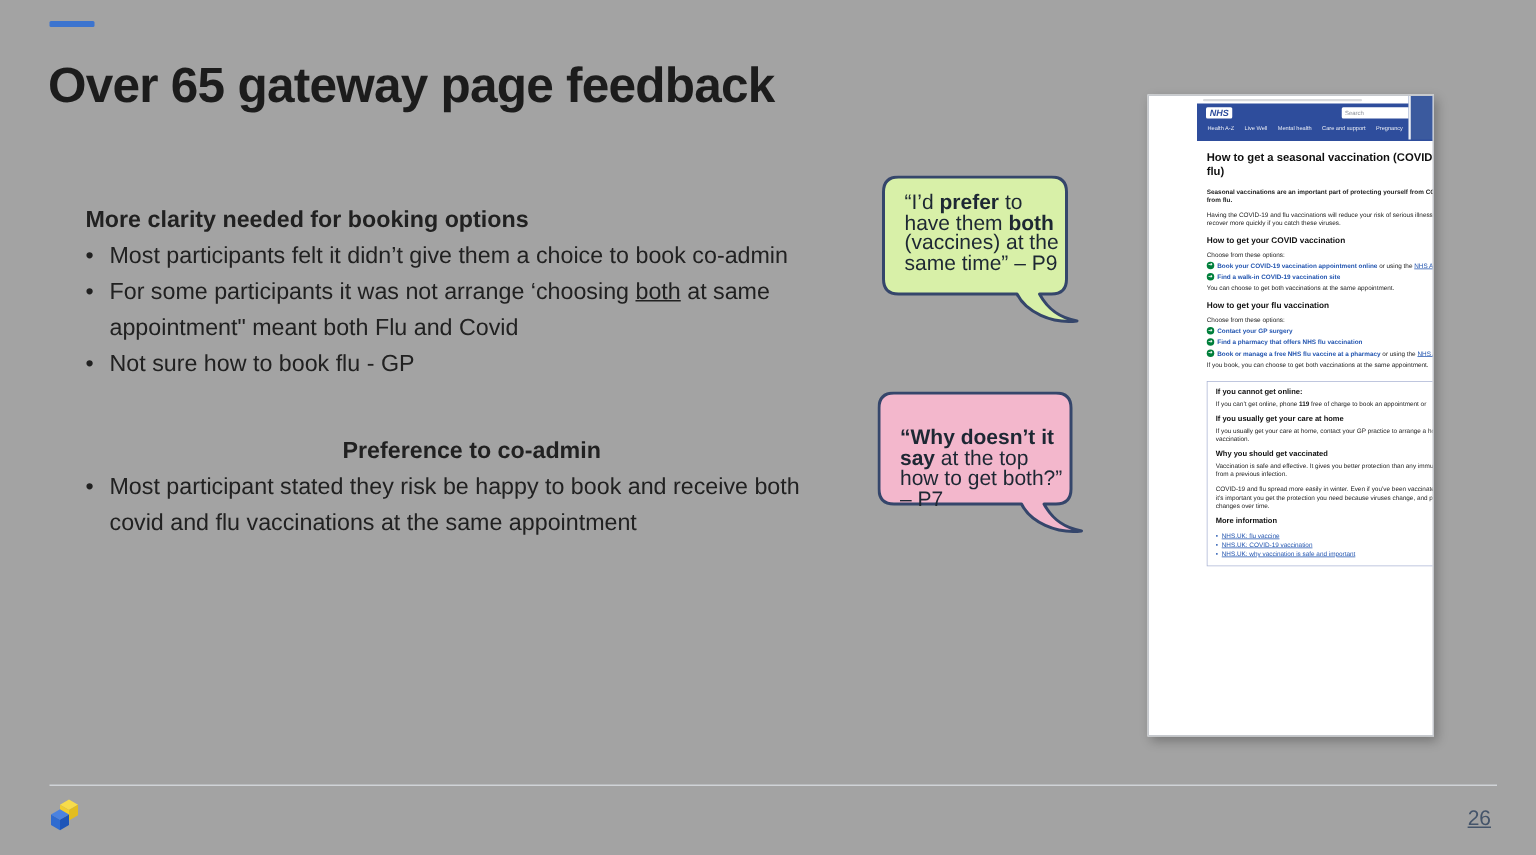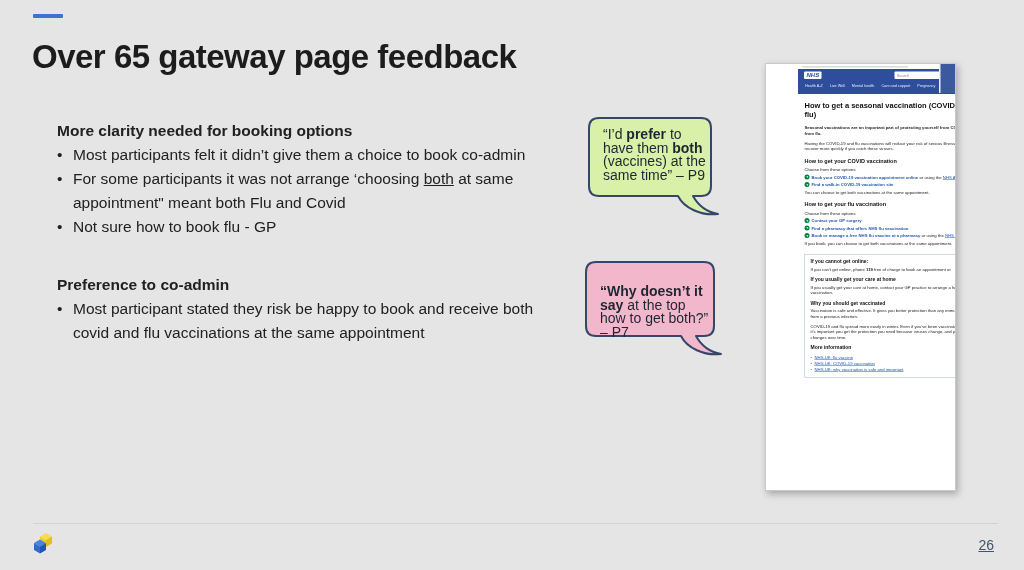--- a/index.html
+++ b/index.html
@@ -1,30 +1,30 @@
 <!DOCTYPE html>
 <html><head>
 <meta charset="utf-8">
 <style>
   * { margin:0; padding:0; box-sizing:border-box; }
   html,body { width:1024px; height:570px; }
   body { font-family:"Liberation Sans", sans-serif; }
-  .slide { position:relative; width:1024px; height:570px; background:#e5e5e5; overflow:hidden; }
+  .slide { position:relative; width:1024px; height:570px; background:#a3a3a3; overflow:hidden; }
 
   .accent-dash { position:absolute; left:33px; top:14px; width:30px; height:4px; background:#3c74cf; border-radius:1px; }
 
   .slide-title { position:absolute; left:32px; top:38px; font-size:33px; font-weight:700; color:#1c1c1c; letter-spacing:-0.5px; }
 
   
   .body-block { position:absolute; left:57px; top:119px; width:515px; font-size:15.5px; line-height:24px; color:#212121; }
-  .sec-heading { font-weight:700; }
+  .sec-heading { font-weight:700;margin-top:16px; }
   .bullet { display:flex; }
   .bullet .marker { width:16px; flex:0 0 16px; }
   .bullet .btxt { flex:1; }
-  .sec2 { margin-top:34px; }
+  .sec2 { margin-top:34px;text-align:center; }
   .u { text-decoration:underline; }
   .b { font-weight:700; }
 
   
   .bubble { position:absolute; }
   .bubble svg { display:block; }
   .bubble .btext { position:absolute; left:15px; top:11px; width:103px; font-size:14px; line-height:13.5px; color:#1d2733; }
   .bubble-green { left:588px; top:117px; }
   .bubble-pink  { left:585px; top:261px; }
 

